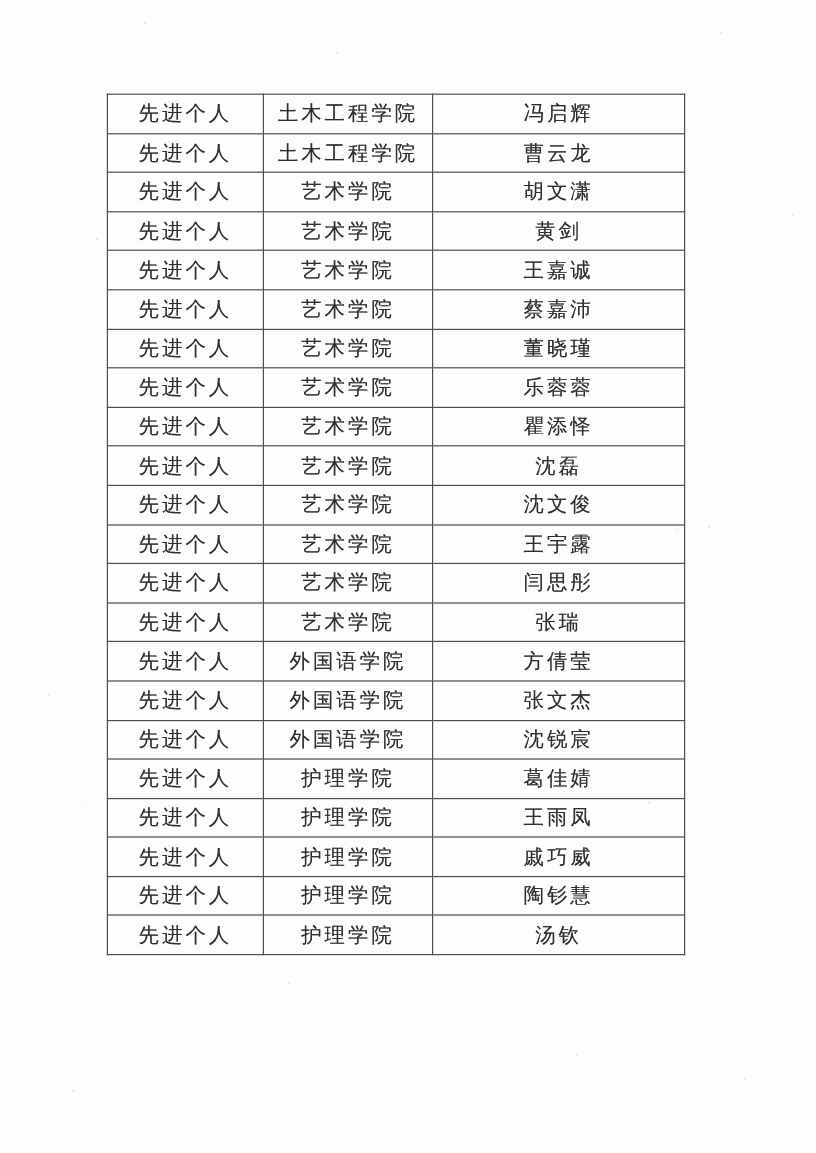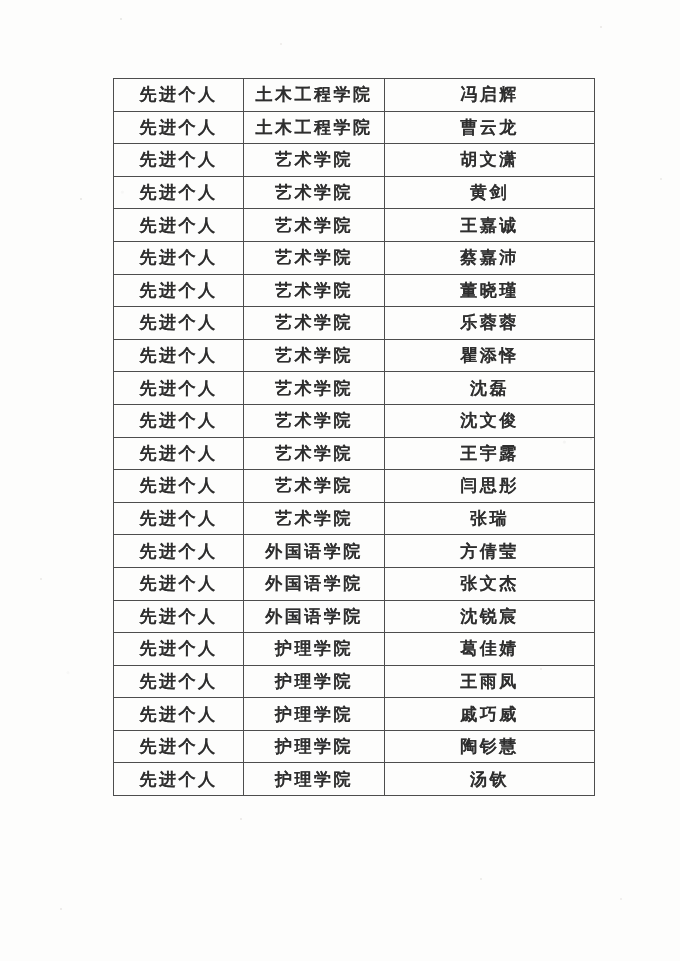--- a/index.html
+++ b/index.html
@@ -29,27 +29,26 @@
     border-radius: 50%;
     top: 18px; left: 120px;
     box-shadow:
       160px 25px 0 #eceae8, 480px 8px 0 #e8e6e4, 540px 160px 0 #eae8e6,
       -40px 180px 0 #e6e4e2, 20px 330px 0 #eceae8, 470px 420px 0 #e8e6e4,
       -80px 560px 0 #eae8e6, 420px 650px 0 #eceae8, 120px 800px 0 #e8e6e4,
       360px 860px 0 #eae8e6, 500px 880px 0 #eceae8, -60px 890px 0 #e8e6e4;
   }
   table.awards {
     position: absolute;
-    left: 113px;
+    left: 89px;
     top: 78px;
     width: 481px;
     height: 717px;
     border-collapse: collapse;
     table-layout: fixed;
-    font-weight: bold;
   }
   table.awards col.c-award   { width: 130px; }
   table.awards col.c-college { width: 141px; }
   table.awards col.c-name    { width: 210px; }
   table.awards td {
     border: 1px solid #4d4d4d;
     text-align: center;
     vertical-align: middle;
     font-size: 17px;
     letter-spacing: 2.5px;

